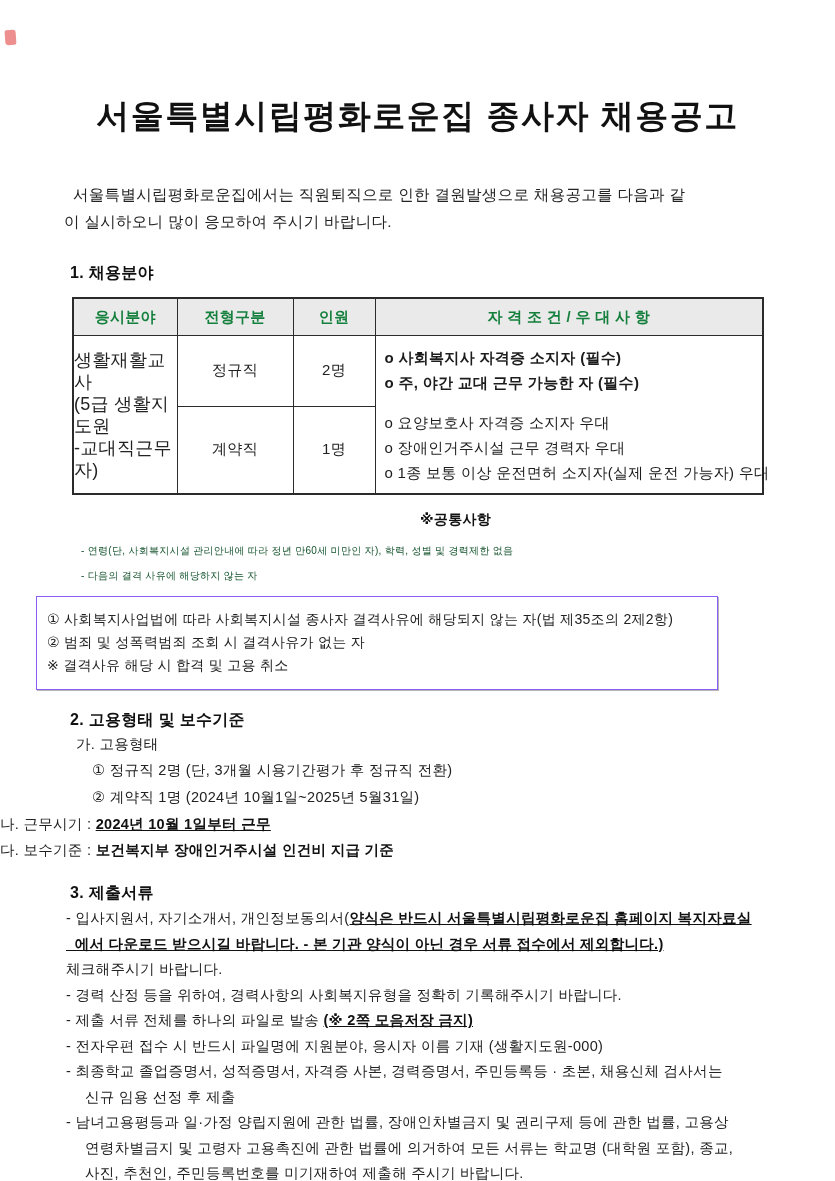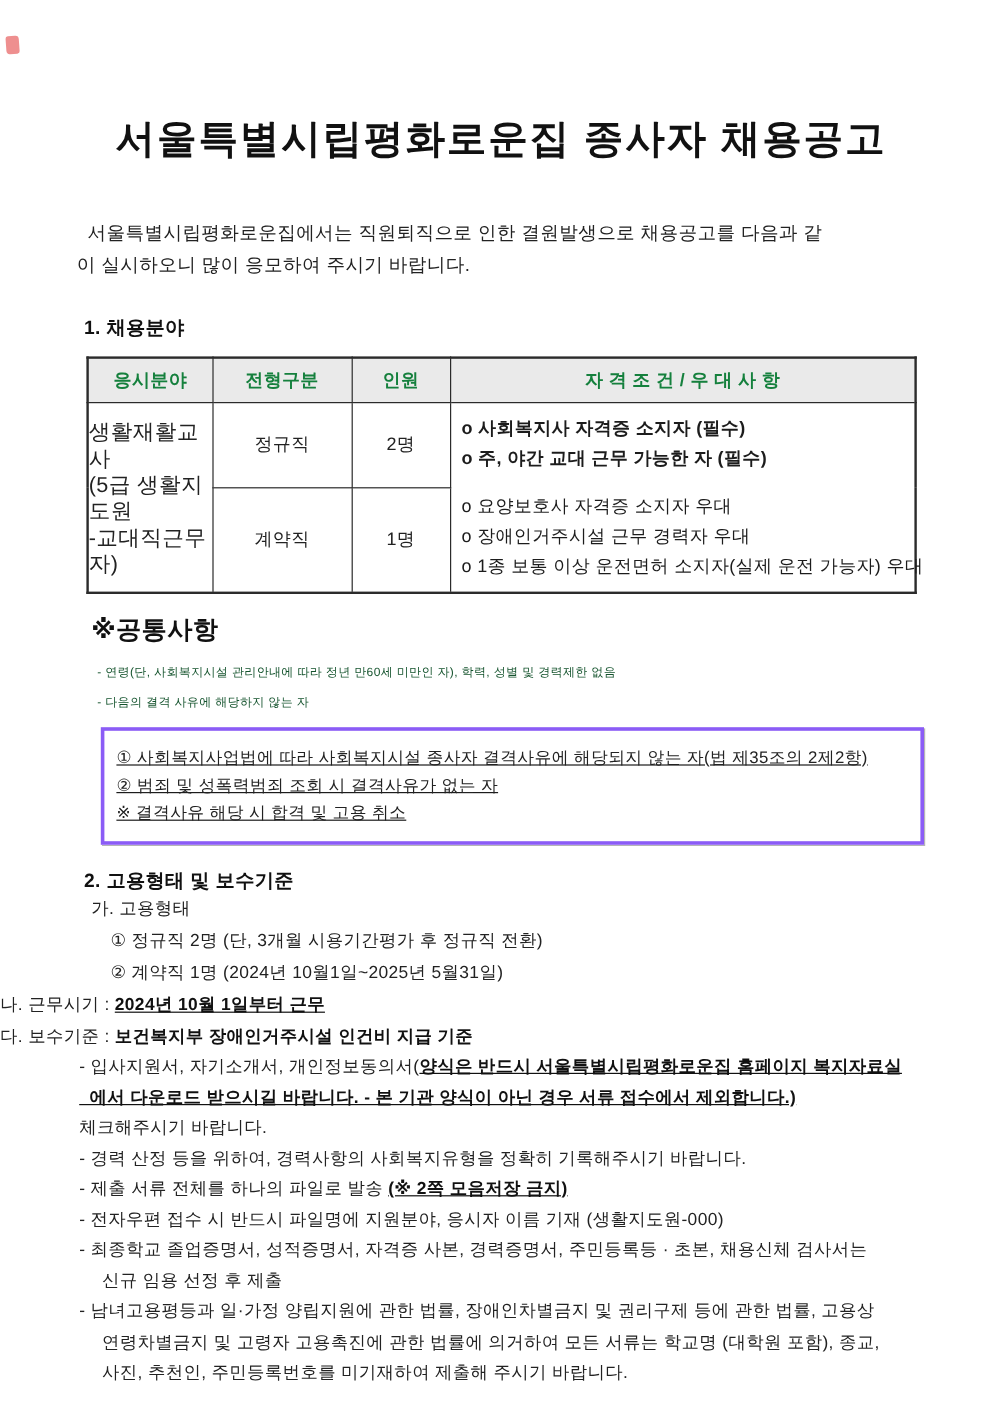--- a/index.html
+++ b/index.html
@@ -42,28 +42,27 @@
   }
   .tbl td{vertical-align:middle;}
   .pos{ text-align:left;font-size:18px;line-height:22px;color:#222;}
   .tcell{text-align:center;font-size:15px;color:#222;}
   .r1 .tcell{height:68px;}
   .r2 .tcell{height:84px;}
   .qual{padding:9px 4px 8px 9px !important;vertical-align:top !important;}
   .qual div{white-space:nowrap;font-size:15px;line-height:25px;}
   .req div{font-weight:bold;}
   .pref{margin-top:15px;}
-  .cmh{margin:16px 0 0 76px;font-size:21px;}
+  .cmh{margin:16px 0 0 76px;font-size:14px;text-align:center;}
   .cmi{margin-left:81px;font-size:10px;line-height:25px;white-space:nowrap;color:#14532d;}
   .cmi-first{margin-top:9px;}
   .box{
-    margin:8px 0 0 84px;width:662px;
-    border:3px solid #8b5cf6;box-shadow:1px 1px 0 #b5b5b5;
+    margin:8px 0 0 36px;width:662px;
+    border:1px solid #8b5cf6;box-shadow:1px 1px 0 #b5b5b5;
     padding:11px 8px 12px 10px;
-    text-decoration:underline;
   }
   .box div{font-size:14px;line-height:23px;white-space:nowrap;color:#222;}
   .s2h{margin:20px 0 0 70px;font-size:16px;}
   .ln{white-space:nowrap;font-size:14.5px;line-height:26px;color:#222;}
   .ga{margin-left:76px;}
   .numln{margin-left:92px;line-height:27px;}
   .nada{}
   .b{font-weight:bold;color:#111;}
   .bu{font-weight:bold;text-decoration:underline;color:#111;}
   .s3h{margin:20px 0 2px 70px;font-size:16px;}
@@ -136,20 +135,21 @@
     <div>※ 결격사유 해당 시 합격 및 고용 취소</div>
   </div>
 
   <div class="s-h s2h">2. 고용형태 및 보수기준</div>
   <div class="ln ga">가. 고용형태</div>
   <div class="ln numln">① 정규직 2명 (단, 3개월 시용기간평가 후 정규직 전환)</div>
   <div class="ln numln">② 계약직 1명 (2024년 10월1일~2025년 5월31일)</div>
   <div class="ln nada"><span>나. 근무시기 : </span><span class="bu">2024년 10월 1일부터 근무</span></div>
   <div class="ln nada"><span>다. 보수기준 : </span><span class="b">보건복지부 장애인거주시설 인건비 지급 기준</span></div>
 
+  <div class="s-h s3h">3. 제출서류</div>
   <div class="s3i"><span>- 입사지원서, 자기소개서, 개인정보동의서(</span><span class="bu">양식은 반드시 서울특별시립평화로운집 홈페이지 복지자료실</span></div>
   <div class="s3i"><span class="bu">&nbsp;&nbsp;에서 다운로드 받으시길 바랍니다. - 본 기관 양식이 아닌 경우 서류 접수에서 제외합니다.)</span></div>
   <div class="s3i">체크해주시기 바랍니다.</div>
   <div class="s3i">- 경력 산정 등을 위하여, 경력사항의 사회복지유형을 정확히 기록해주시기 바랍니다.</div>
   <div class="s3i"><span>- 제출 서류 전체를 하나의 파일로 발송 </span><span class="bu">(※ 2쪽 모음저장 금지)</span></div>
   <div class="s3i">- 전자우편 접수 시 반드시 파일명에 지원분야, 응시자 이름 기재 (생활지도원-000)</div>
   <div class="s3i">- 최종학교 졸업증명서, 성적증명서, 자격증 사본, 경력증명서, 주민등록등 · 초본, 채용신체 검사서는</div>
   <div class="s3i indent">신규 임용 선정 후 제출</div>
   <div class="s3i">- 남녀고용평등과 일·가정 양립지원에 관한 법률, 장애인차별금지 및 권리구제 등에 관한 법률, 고용상</div>
   <div class="s3i indent">연령차별금지 및 고령자 고용촉진에 관한 법률에 의거하여 모든 서류는 학교명 (대학원 포함), 종교,</div>

